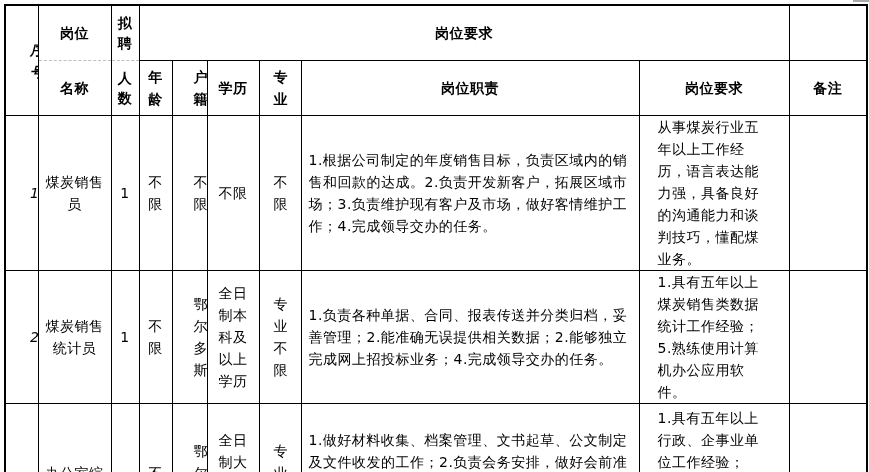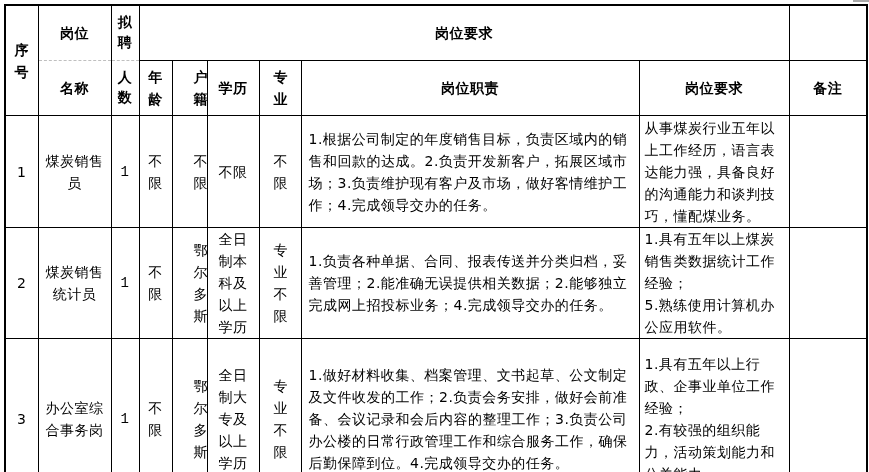--- a/index.html
+++ b/index.html
@@ -12,31 +12,31 @@
     border-collapse:collapse;table-layout:fixed;
     border:2px solid #000;
   }
   td{
     border:1px solid #000;
     font-size:14px;line-height:22px;letter-spacing:0.5px;
     text-align:center;vertical-align:middle;
     padding:0;overflow:hidden;word-break:break-all;
   }
   td.hd{font-weight:bold;}
-  td.pad-seq{padding:0 8px;}
+  td.pad-seq{padding:0 24px;font-style:italic;}
   td.pad-name{padding:16px 5px;}
-  td.pad-cnt{padding:0 5px;font-family:Liberation Mono, monospace;}
+  td.pad-cnt{padding:0 5px;}
   td.pad-age{padding:0 8px;}
   td.pad-res{padding:0 21px;}
   td.pad-edu{padding:0 10px;}
   td.pad-maj{padding:0 14px;}
   td.txt{
     text-align:left;padding:0 7px;margin-left:37px;
   }
-  td.pre{white-space:pre-line;text-align:left;padding:0 5px;margin-top:27px;}
+  td.pre{white-space:pre-line;text-align:left;padding:0 18px;margin-top:27px;}
   td.dash-b{border-bottom:1px dashed #bfbfbf;}
   td.dash-t{border-top:1px dashed #bfbfbf;}
   td.hd2{font-weight:bold;line-height:20px;}
   .artifact{
     position:absolute;top:0;left:853px;width:16px;height:2px;background:#a9a9a9;
   }
 </style>
 </head>
 <body>
 

